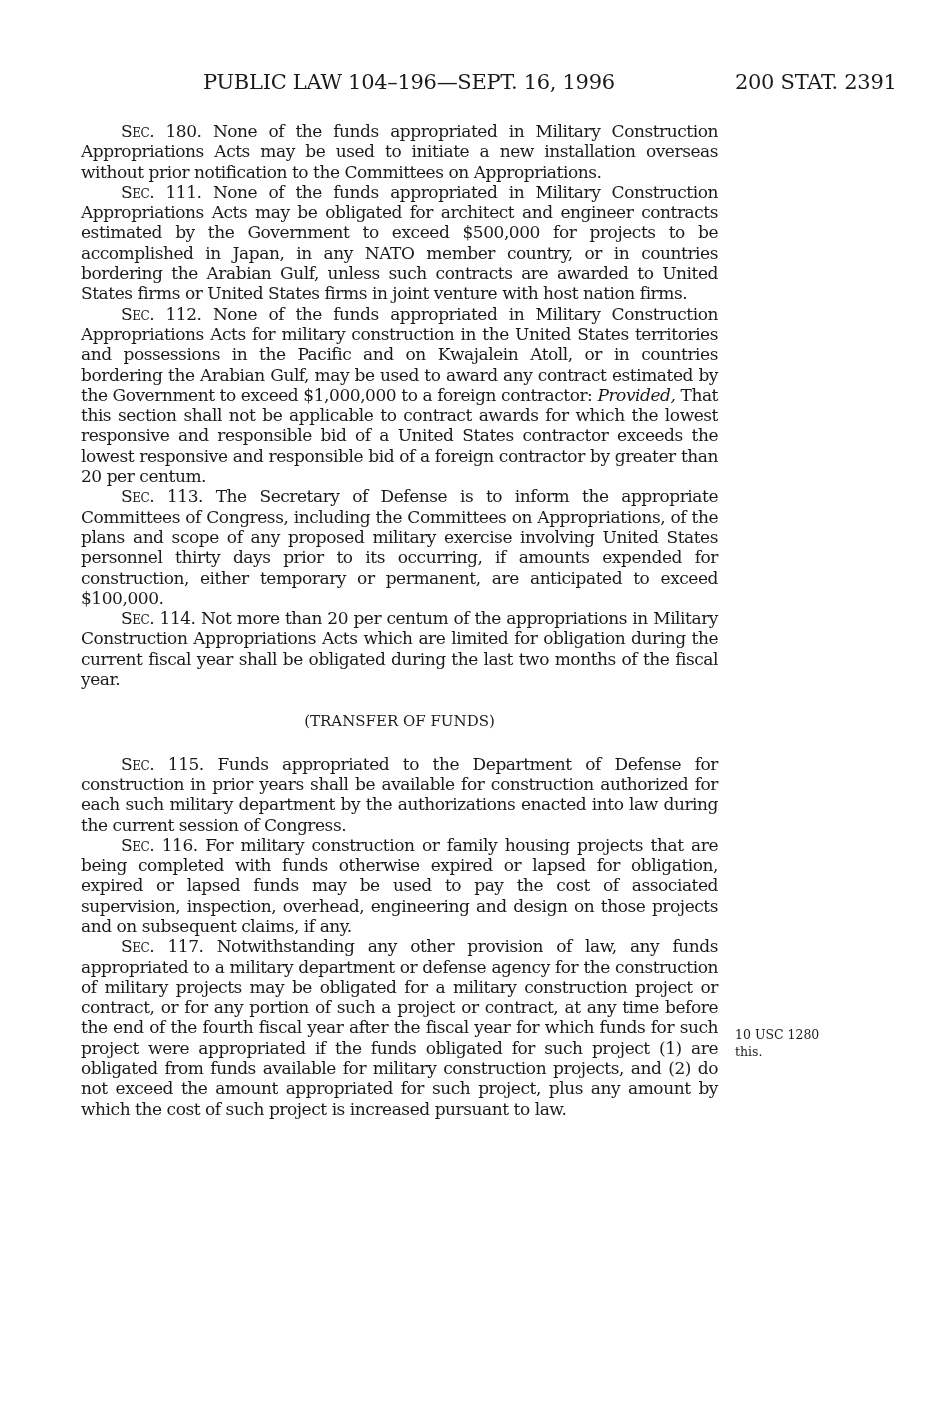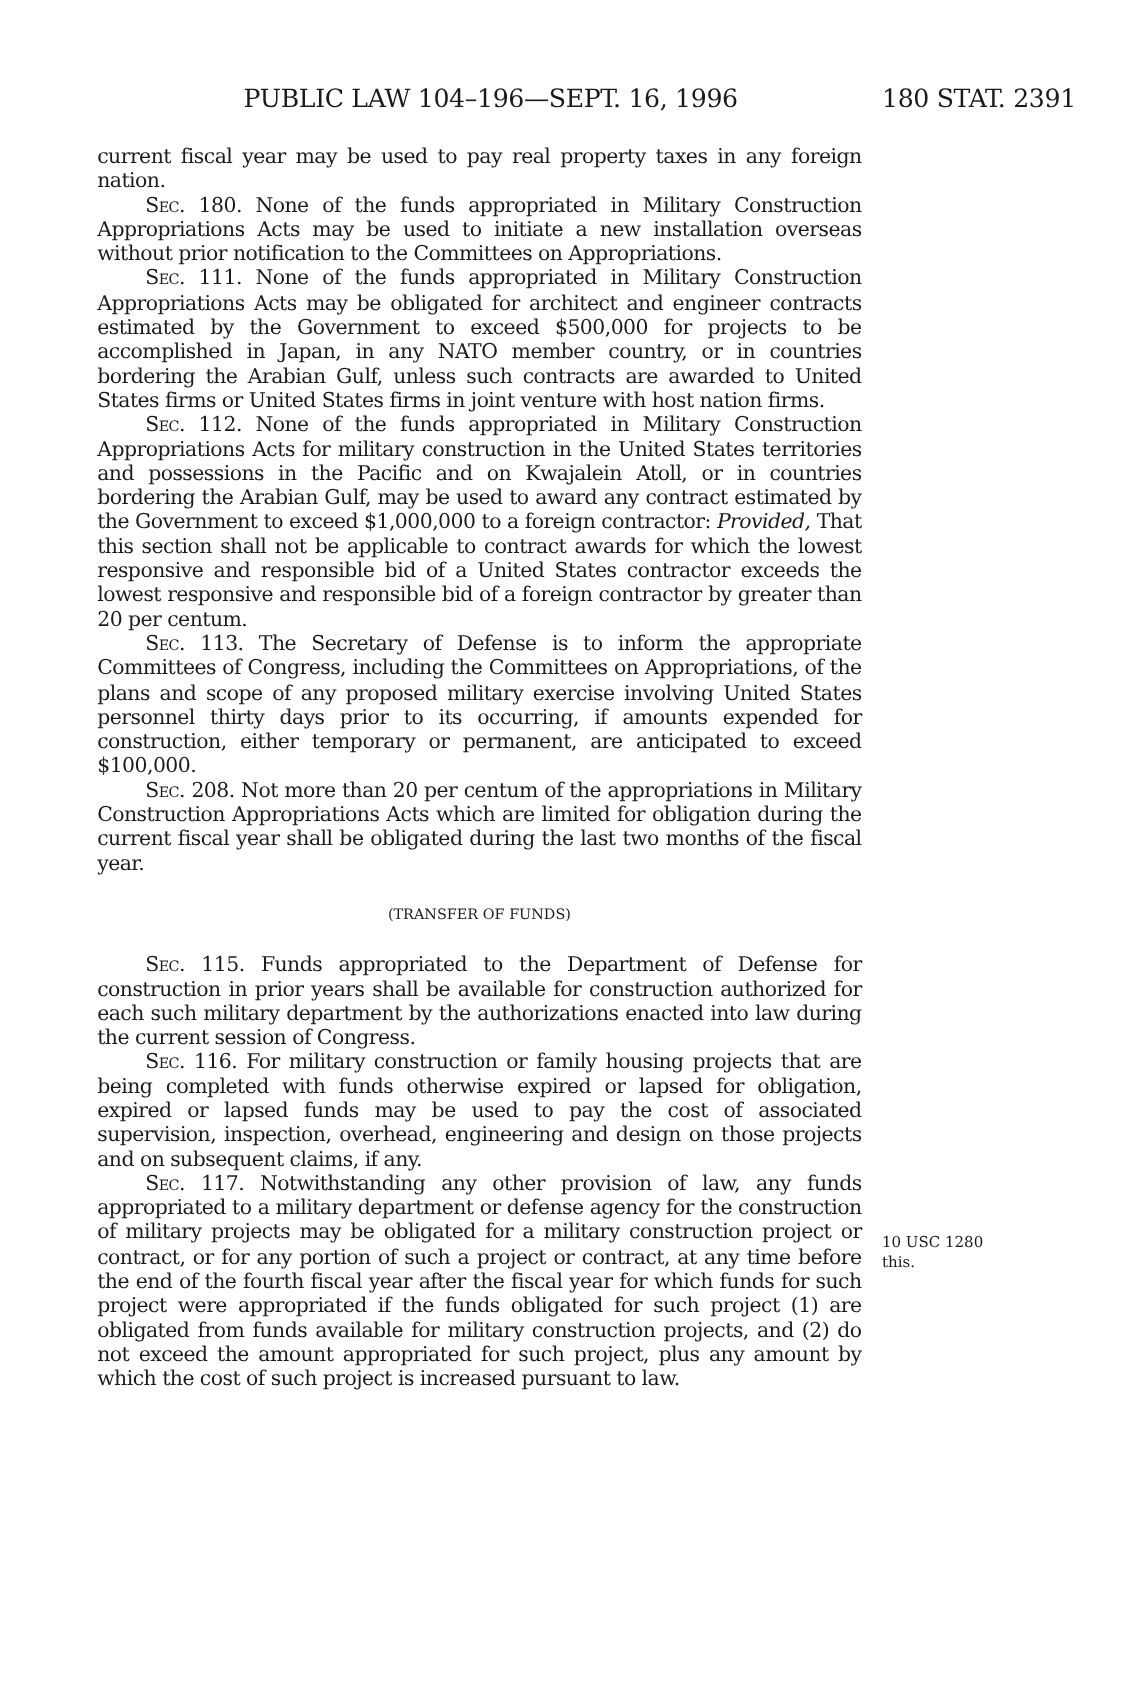--- a/index.html
+++ b/index.html
@@ -14,41 +14,40 @@
   .header .title { position: absolute; left: 203px; top: 0; }
   .header .stat { position: absolute; left: 735px; top: 0; }
   .body {
     position: absolute; left: 81px; top: 121px; width: 637px;
     font-size: 17px; line-height: 20.3px; letter-spacing: -0.45px;
   }
   .para { text-align: justify; text-align-last: left; margin: 0; hyphens: manual; }
   .para.indent { text-indent: 40px; }
   .sc { font-variant: small-caps; }
   .subhead {
-    text-align: center; font-size: 12px; letter-spacing: 0px; margin: 22px 0 22px 0;
+    text-align: center; font-size: 15px; letter-spacing: 0px; margin: 22px 0 22px 0;
   }
   .margin-note {
     position: absolute; left: 735px; top: 1026px; font-size: 12.5px; line-height: 17px;
   }
 </style>
 </head>
 <body>
 
 <div class="header">
   <span class="title">PUBLIC LAW 104–196—SEPT. 16, 1996</span>
-  <span class="stat">180 STAT. 2391</span>
+  <span class="stat">200 STAT. 2391</span>
 </div>
 
 <div class="body">
-  <p class="para"><span>current fiscal year may be used to pay real property taxes in any foreign nation.</span></p>
   <p class="para indent"><span class="sc">Sec. 180.</span><span> None of the funds appropriated in Military Construction Appropriations Acts may be used to initiate a new installation overseas without prior notification to the Committees on Appropriations.</span></p>
   <p class="para indent"><span class="sc">Sec. 111.</span><span> None of the funds appropriated in Military Construction Appropriations Acts may be obligated for architect and engineer contracts estimated by the Government to exceed $500,000 for projects to be accomplished in Japan, in any NATO member country, or in countries bordering the Arabian Gulf, unless such contracts are awarded to United States firms or United States firms in joint venture with host nation firms.</span></p>
   <p class="para indent"><span class="sc">Sec. 112.</span><span> None of the funds appropriated in Military Construction Appropriations Acts for military construction in the United States territories and possessions in the Pacific and on Kwajalein Atoll, or in countries bordering the Arabian Gulf, may be used to award any contract estimated by the Government to exceed $1,000,000 to a foreign contractor: </span><i>Provided,</i><span> That this section shall not be applicable to contract awards for which the lowest responsive and responsible bid of a United States contractor exceeds the lowest responsive and responsible bid of a foreign contractor by greater than 20 per centum.</span></p>
   <p class="para indent"><span class="sc">Sec. 113.</span><span> The Secretary of Defense is to inform the appropriate Committees of Congress, including the Committees on Appropriations, of the plans and scope of any proposed military exercise involving United States personnel thirty days prior to its occurring, if amounts expended for construction, either temporary or permanent, are anticipated to exceed $100,000.</span></p>
-  <p class="para indent"><span class="sc">Sec. 208.</span><span> Not more than 20 per centum of the appropriations in Military Construction Appropriations Acts which are limited for obligation during the current fiscal year shall be obligated during the last two months of the fiscal year.</span></p>
+  <p class="para indent"><span class="sc">Sec. 114.</span><span> Not more than 20 per centum of the appropriations in Military Construction Appropriations Acts which are limited for obligation during the current fiscal year shall be obligated during the last two months of the fiscal year.</span></p>
 
   <div class="subhead">(TRANSFER OF FUNDS)</div>
 
   <p class="para indent"><span class="sc">Sec. 115.</span><span> Funds appropriated to the Department of Defense for construction in prior years shall be available for construction authorized for each such military department by the authorizations enacted into law during the current session of Congress.</span></p>
   <p class="para indent"><span class="sc">Sec. 116.</span><span> For military construction or family housing projects that are being completed with funds otherwise expired or lapsed for obligation, expired or lapsed funds may be used to pay the cost of associated supervision, inspection, overhead, engineering and design on those projects and on subsequent claims, if any.</span></p>
   <p class="para indent"><span class="sc">Sec. 117.</span><span> Notwithstanding any other provision of law, any funds appropriated to a military department or defense agency for the construction of military projects may be obligated for a military construction project or contract, or for any portion of such a project or contract, at any time before the end of the fourth fiscal year after the fiscal year for which funds for such project were appropriated if the funds obligated for such project (1) are obligated from funds available for military construction projects, and (2) do not exceed the amount appropriated for such project, plus any amount by which the cost of such project is increased pursuant to law.</span></p>
 </div>
 
 <div class="margin-note">
   <div>10 USC 1280</div>

